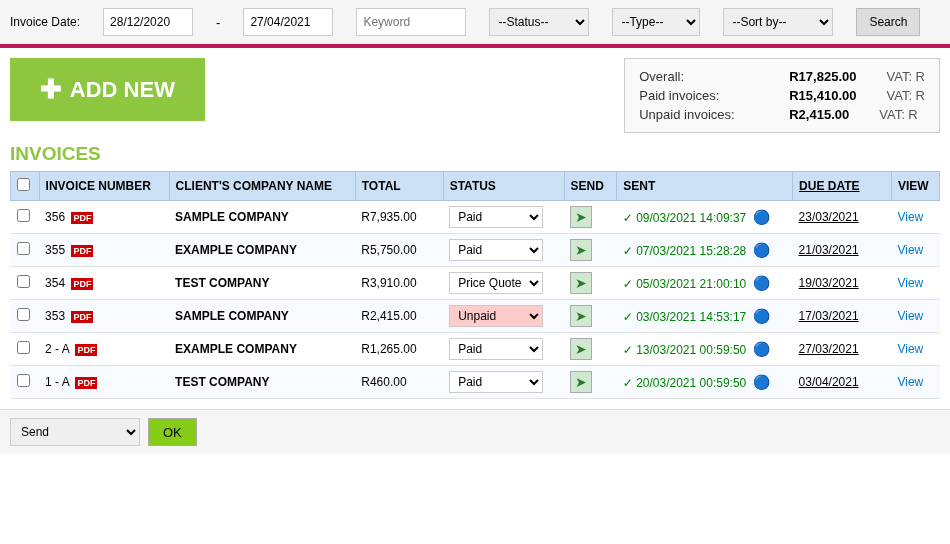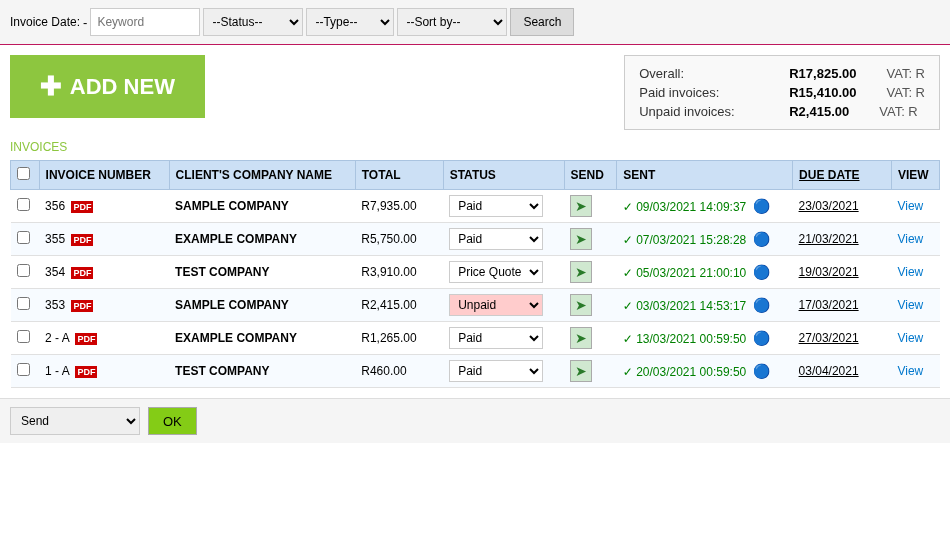--- a/index.html
+++ b/index.html
@@ -1,21 +1,21 @@
 <!DOCTYPE html>
 <html><head>
   <meta charset="utf-8">
   <style>
     * { box-sizing: border-box; margin: 0; padding: 0; }
     body { font-family: Arial, sans-serif; font-size: 13px; background: #fff; width: 950px; }
 
     
     .filter-bar {
-      display: flex; align-items: center; gap: 3px;
-      padding: 8px 10px; background: #f5f5f5; border-bottom: 1px solid #be185d;
+      display: flex; align-items: center; gap: 23px;
+      padding: 8px 10px; background: #f5f5f5; border-bottom: 4px solid #be185d;
     }
     .filter-bar label { font-size: 12px; white-space: nowrap; }
     .filter-bar input[type="text"] {
       border: 1px solid #ccc; padding: 4px 6px; font-size: 12px; height: 28px;
     }
     .filter-bar select {
       border: 1px solid #ccc; padding: 3px 4px; font-size: 12px; height: 28px;
     }
     .date-input { width: 90px; }
     .keyword-input { width: 110px; }
@@ -44,21 +44,21 @@
     .summary-box {
       border: 1px solid #ccc; background: #f9f9f9; padding: 8px 14px; font-size: 13px;
     }
     .summary-row { display: flex; gap: 30px; padding: 2px 0; }
     .summary-label { color: #333; min-width: 120px; }
     .summary-amount { font-weight: bold; color: #000; }
     .summary-vat { color: #555; }
 
     
     .invoices-label {
-      color: #8dc63f; font-weight: normal; font-size: 12px; text-transform: uppercase;
+      color: #8dc63f; font-weight: bold; font-size: 19px; text-transform: uppercase;
       margin-bottom: 6px;
     }
 
     
     table { width: 100%; border-collapse: collapse; font-size: 12px; }
     thead tr { background: #cce0f5; }
     thead th {
       padding: 6px 6px; text-align: left; font-weight: bold; font-size: 12px;
       border: 1px solid #aac4e0; white-space: nowrap;
     }
@@ -117,21 +117,23 @@
     .ok-btn {
       background: #84cc16; border: 1px solid #aaa; padding: 4px 14px;
       font-size: 13px; cursor: pointer; height: 28px;
     }
   </style>
 </head>
 <body>
 
 <div class="filter-bar">
   <label>Invoice Date:</label>
+  <input type="text" class="date-input" value="28/12/2020" style="">
   <span>-</span>
+  <input type="text" class="date-input" value="27/04/2021" style="">
   <input type="text" class="keyword-input" placeholder="Keyword" style="">
   <select class="status-select">
     <option>--Status--</option>
   </select>
   <select class="type-select">
     <option>--Type--</option>
   </select>
   <select class="sort-select">
     <option>--Sort by--</option>
   </select>

